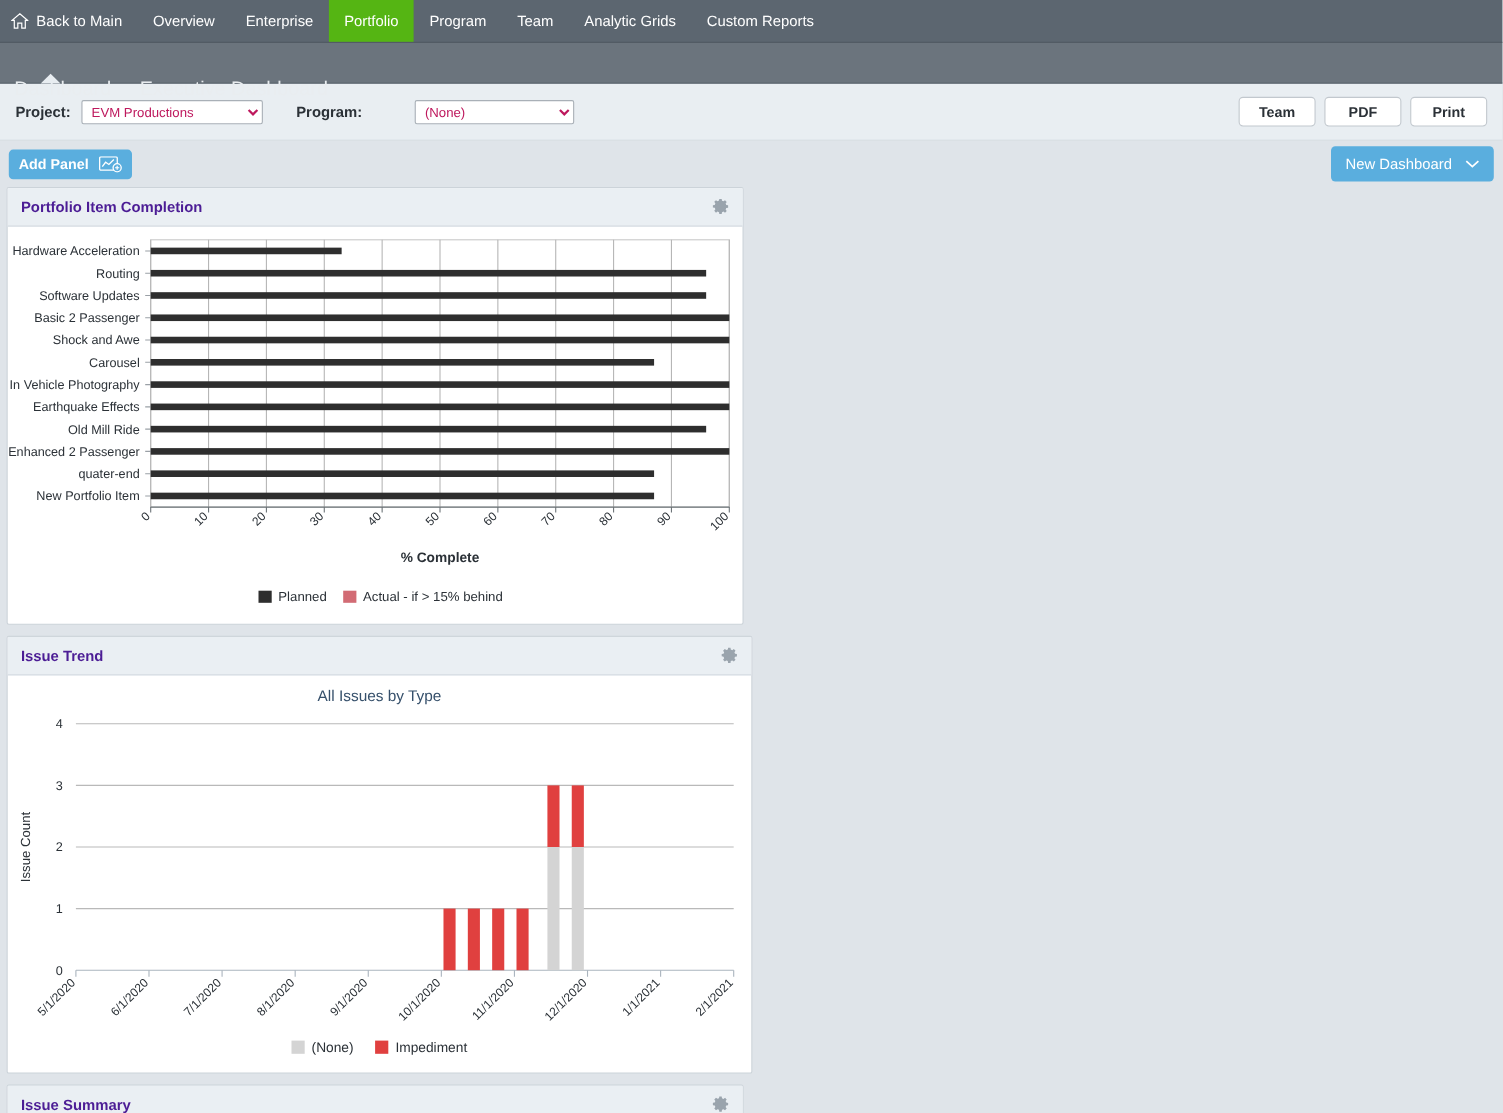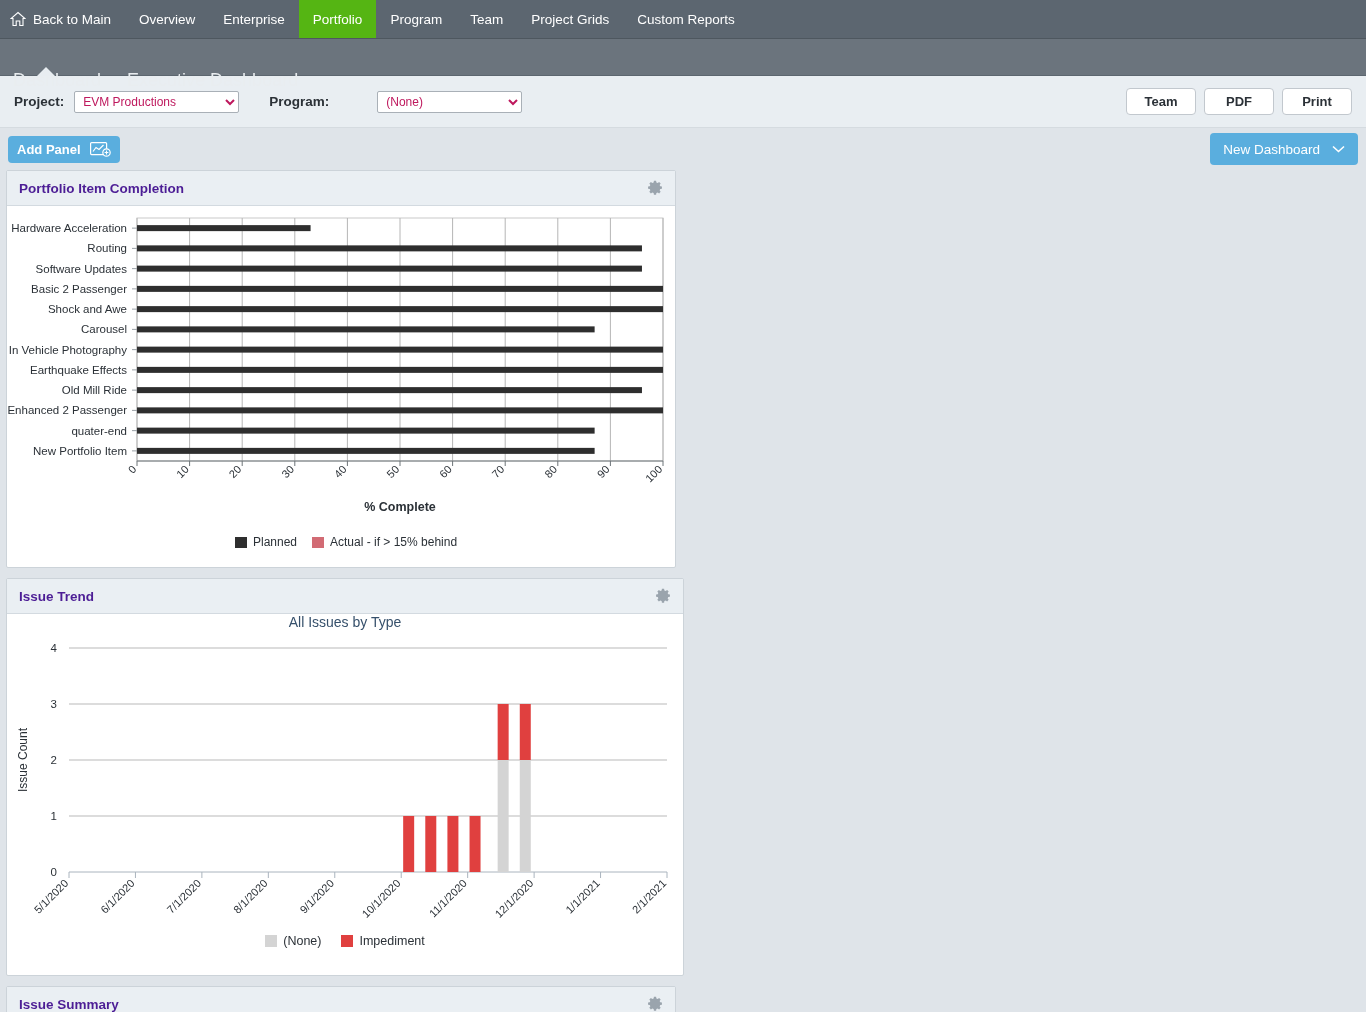--- a/index.html
+++ b/index.html
@@ -140,20 +140,21 @@
   .panel-title {
     font-size: 13.5px; font-weight: bold; color: #4c1d95;
   }
   .gear { margin-left: auto; cursor: pointer; line-height: 0; }
   .panel-body { position: relative; }
 
   .chart-title {
     text-align: center;
     font-size: 14px;
     color: #36506b;
+    padding-top: 10px;
   }
 
   svg text { font-family: "Liberation Sans", sans-serif; }
 
   .legend-row {
     display: flex; justify-content: center; align-items: center;
     gap: 20px;
     font-size: 12.5px; color: #2b3137;
   }
   .legend-item { display: flex; align-items: center; gap: 6px; }
@@ -180,21 +181,21 @@
   <div class="topnav-item active">
       <span>Portfolio</span>
     </div>
   <div class="topnav-item">
       <span>Program</span>
     </div>
   <div class="topnav-item">
       <span>Team</span>
     </div>
   <div class="topnav-item">
-      <span>Project Grids</span>
+      <span>Analytic Grids</span>
     </div>
   <div class="topnav-item">
       <span>Custom Reports</span>
     </div>
 </div>
 
 <div class="subnav">
   <div class="subnav-item"><span>Dashboard</span></div>
   <div class="subnav-item"><span>Executive Dashboard</span></div>
   <div class="subnav-arrow"></div>

